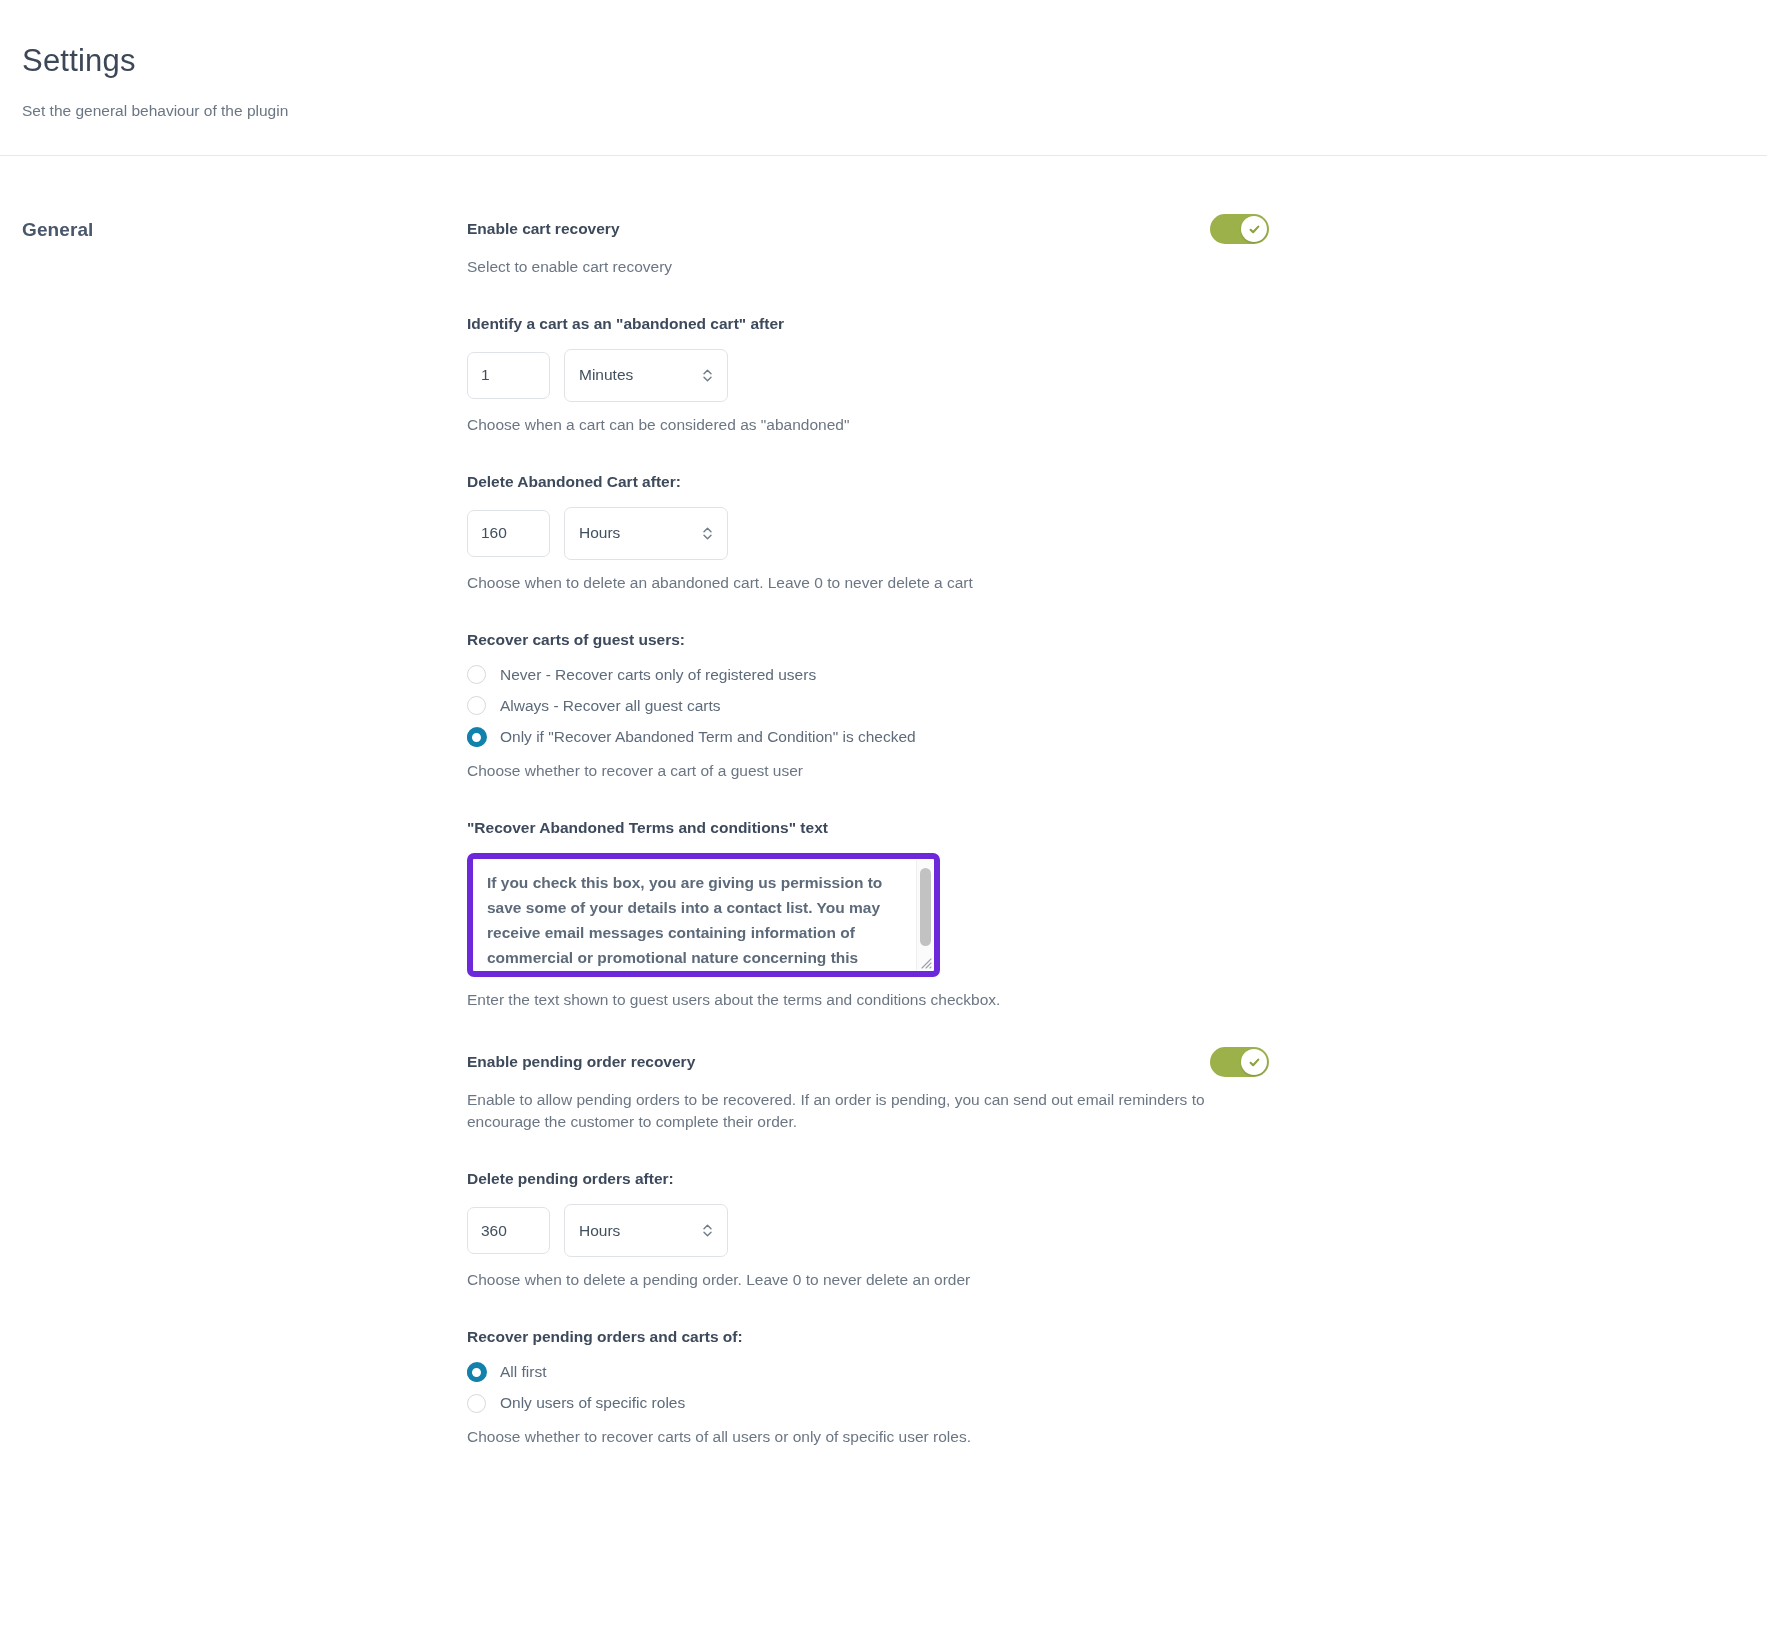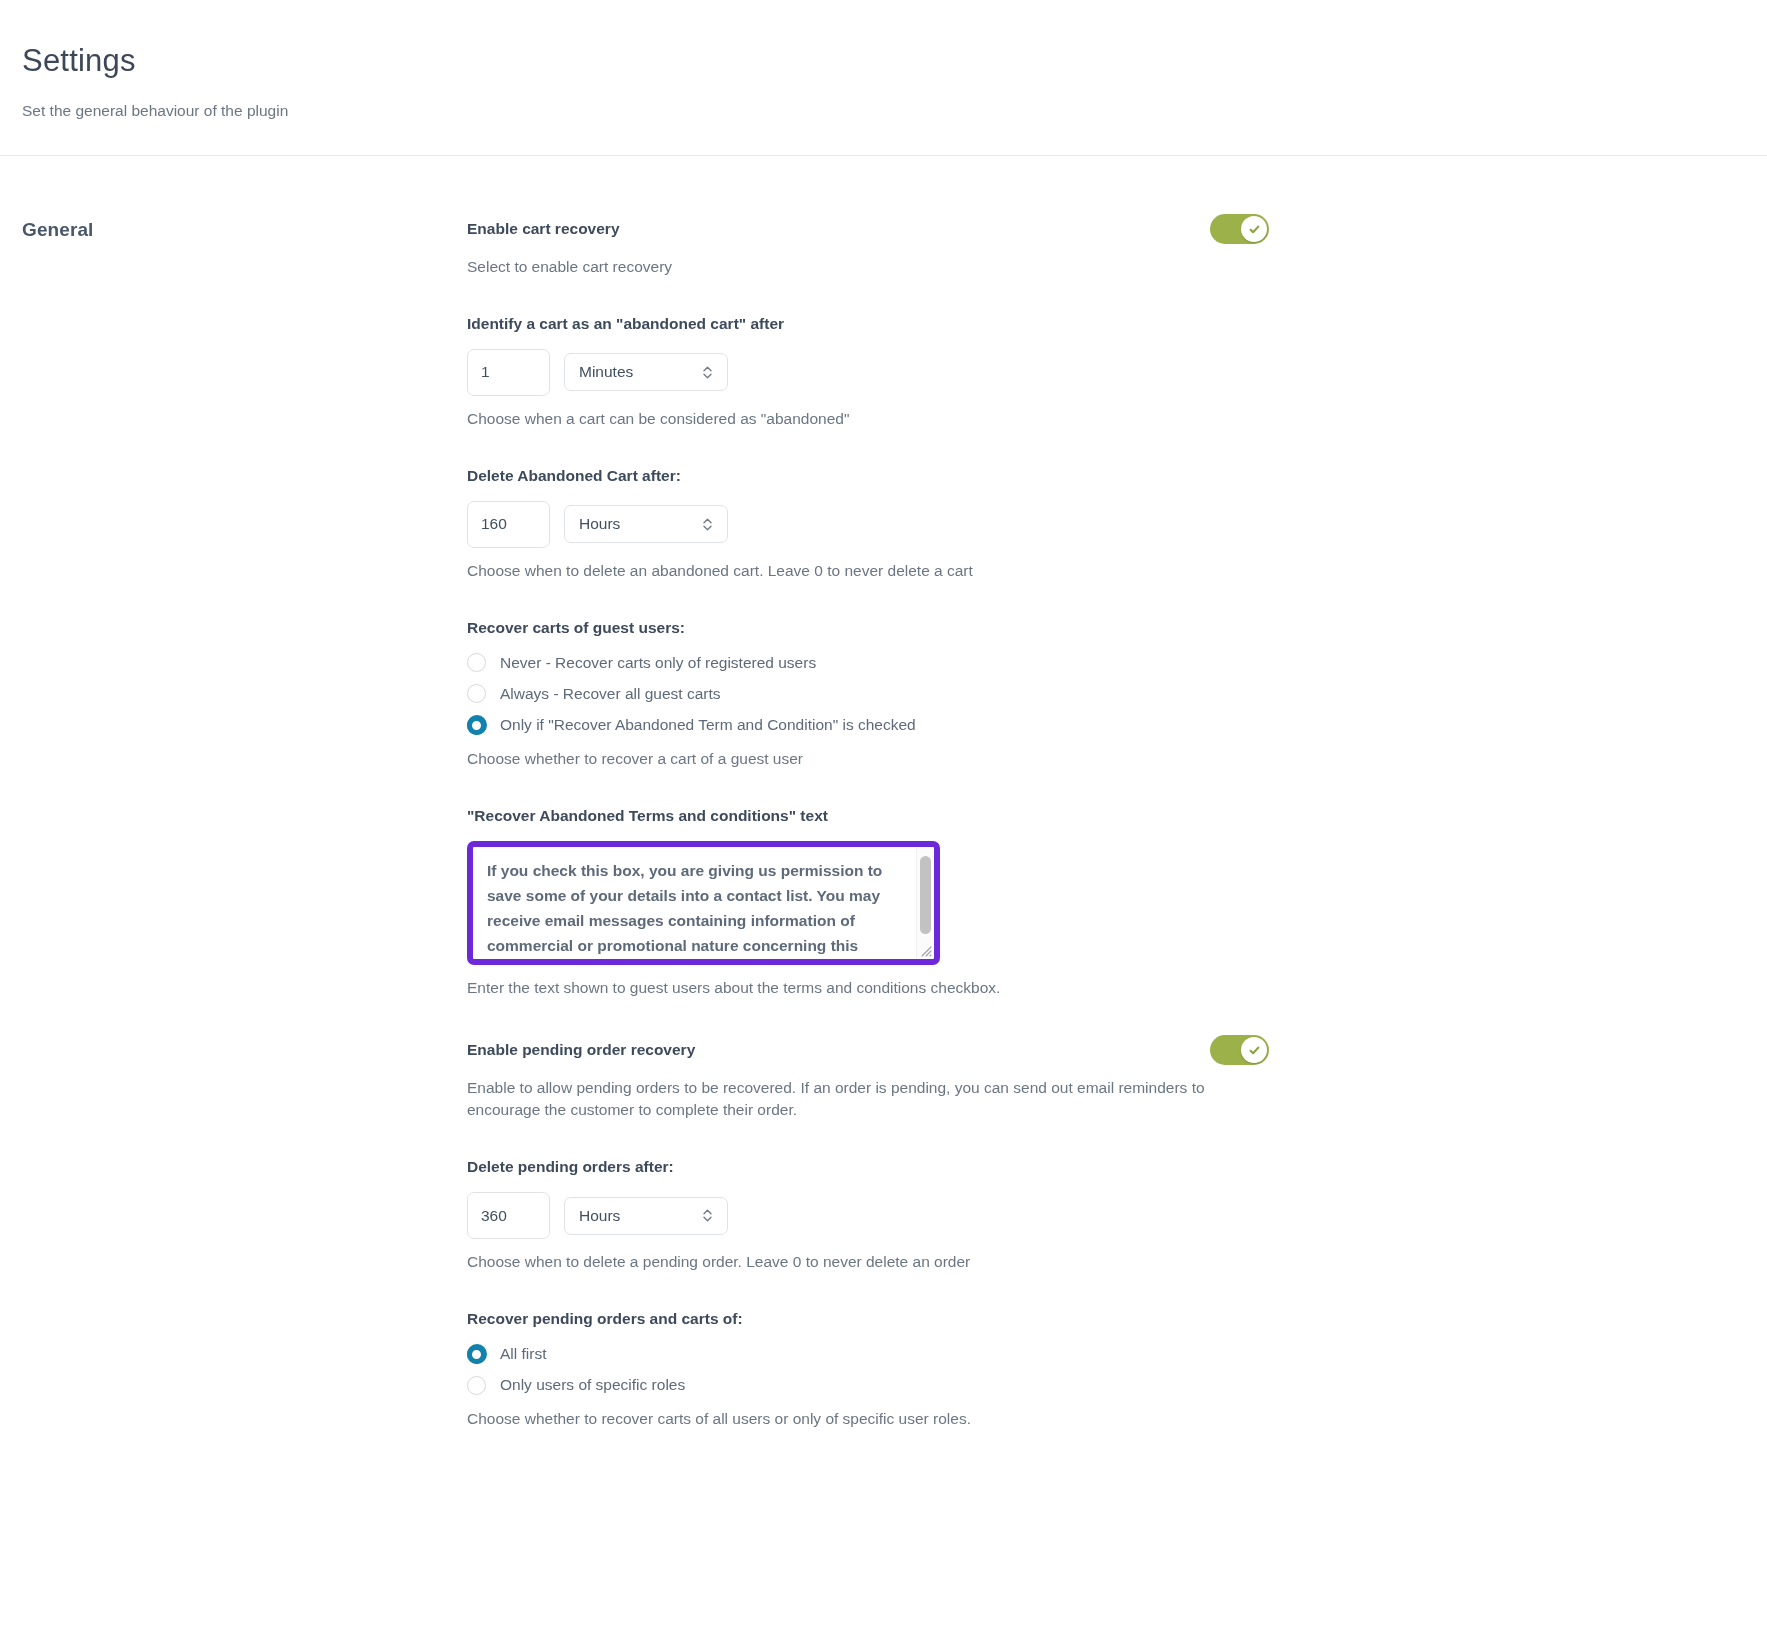--- a/index.html
+++ b/index.html
@@ -128,21 +128,21 @@
     border-radius: 7px;
     background: #fff;
     font-family: "Liberation Sans", sans-serif;
     font-size: 15.5px;
     color: #41505f;
     padding: 0 13px;
     outline: none;
   }
   .unit-select {
     width: 164px;
-    height: 38px;
+    height: 53px;
     border: 1px solid #dfe3e8;
     border-radius: 7px;
     background: #fff;
     display: flex;
     align-items: center;
     justify-content: space-between;
     padding: 0 13px 0 14px;
     cursor: pointer;
   }
   .unit-select .unit-text {

